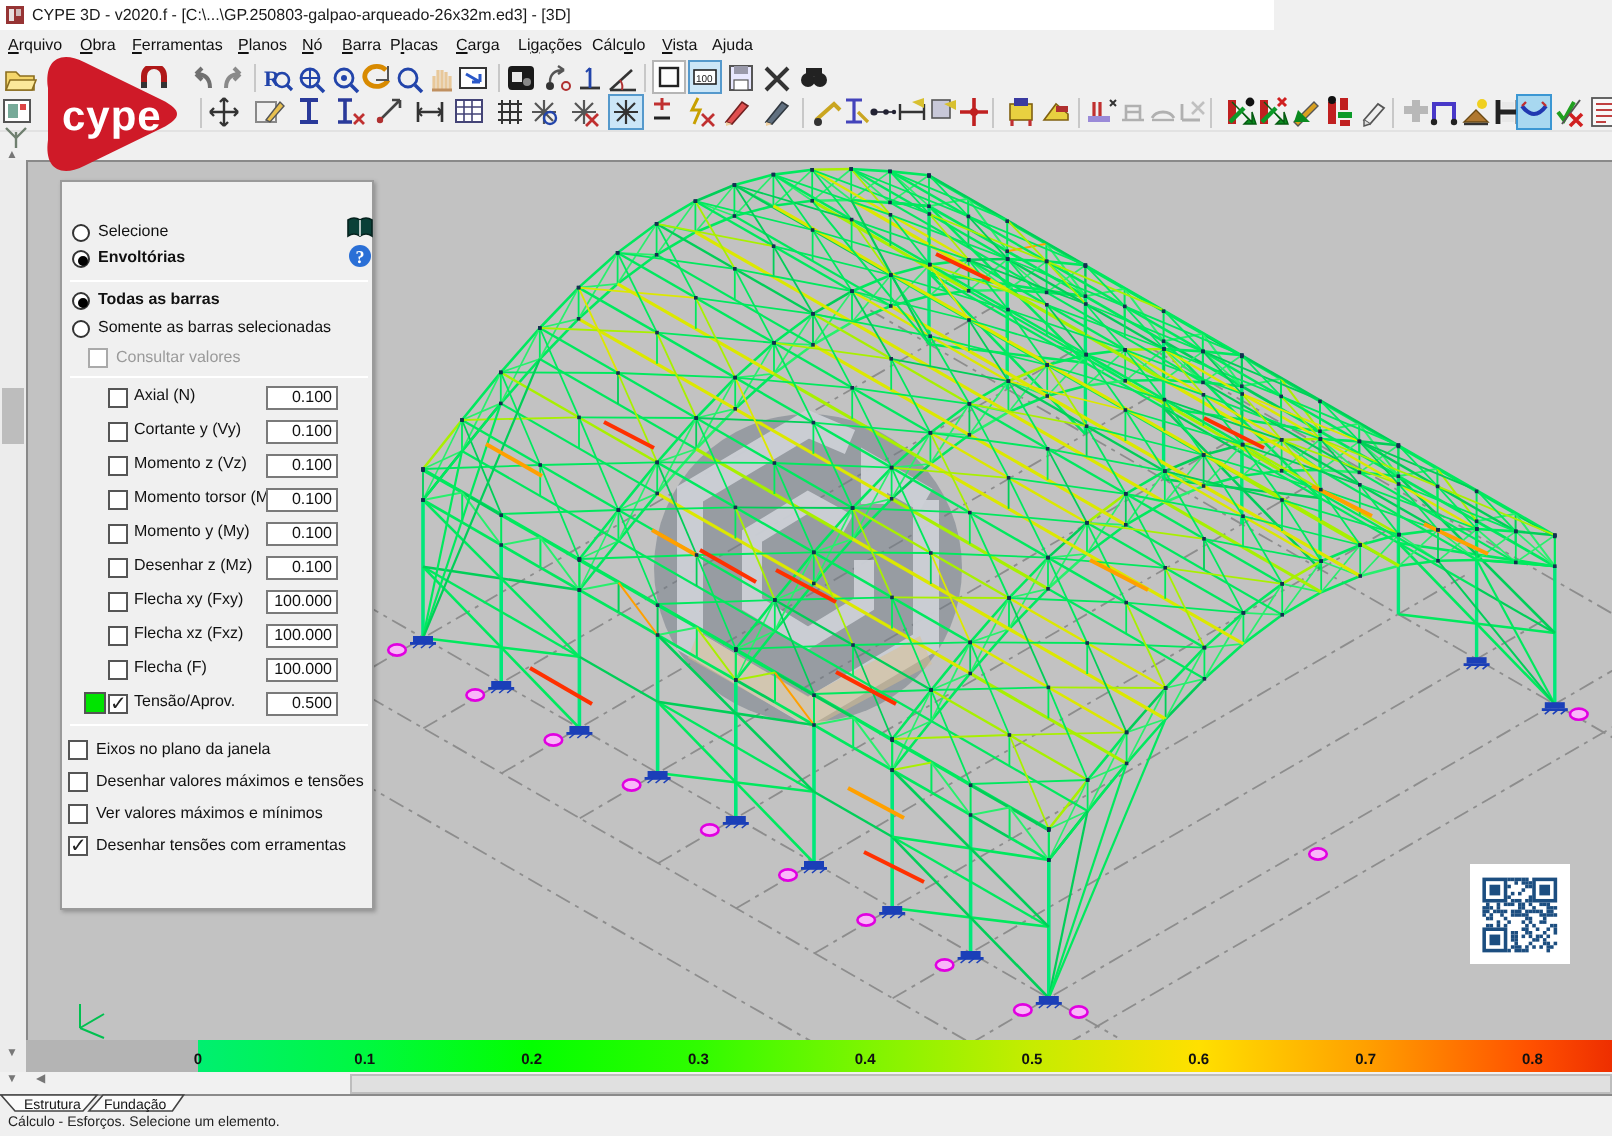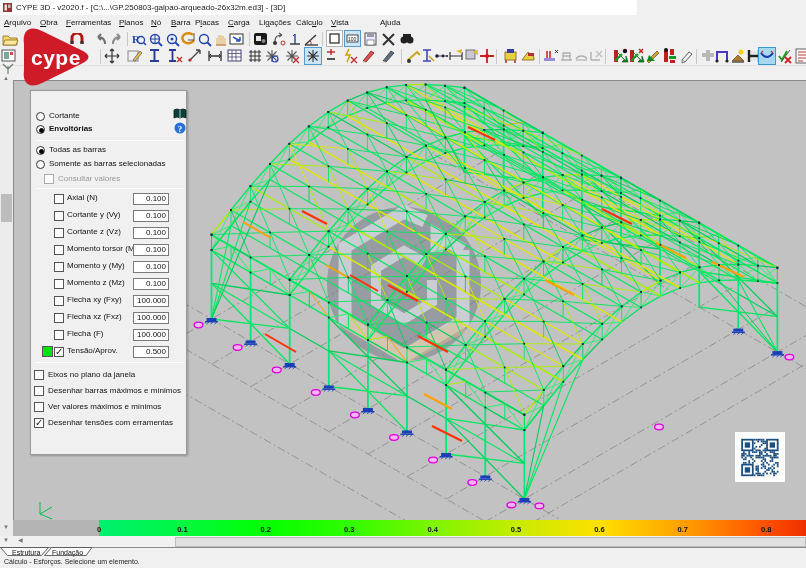--- a/index.html
+++ b/index.html
@@ -1526,21 +1526,21 @@
  <i style="left:40px"><u>O</u>bra</i>
  <i style="left:66px"><u>F</u>erramentas</i>
  <i style="left:119px"><u>P</u>lanos</i>
  <i style="left:151px"><u>N</u>ó</i>
  <i style="left:171px"><u>B</u>arra</i>
  <i style="left:195px">P<u>l</u>acas</i>
  <i style="left:228px"><u>C</u>arga</i>
  <i style="left:259px">Li<u>g</u>ações</i>
  <i style="left:296px">Cálc<u>u</u>lo</i>
  <i style="left:331px"><u>V</u>ista</i>
- <i style="left:380px">Ajuda</i>
+ <i style="left:356px">Ajuda</i>
 </div>
 
 <div class="abs" id="tb1">
     <svg class="abs" style="left:2px;top:3px" width="17" height="13">
       <path d="M1 3 L6 3 L8 5 L15 5 L15 12 L1 12 Z" fill="#f5d66b" stroke="#8a6d1f" stroke-width="0.8"></path>
       <path d="M3 7 L16 7 L14 12 L1 12 Z" fill="#fbe89a" stroke="#8a6d1f" stroke-width="0.8"></path>
     </svg>
 <svg class="abs" style="left:70px;top:3px" width="14" height="13">
       <path d="M2 11 L2 5 A5 5 0 0 1 12 5 L12 11" fill="none" stroke="#b01818" stroke-width="3"></path>
       <rect x="0.5" y="8" width="3" height="3" fill="#333"></rect>
@@ -1826,75 +1826,75 @@
  <div class="arr abs" style="left:3px;top:444px">▼</div>
 </div>
 
 <svg class="abs" style="left:21px;top:25px" width="70" height="64" viewBox="0 0 70 64">
  <path d="M3 19 C1 5 9 0 21 6 L60 25 C70 30 70 34 60 39 L21 58 C9 64 1 59 3 45 Z" fill="#cf1a28"></path>
  <text x="10" y="40" font-family="Liberation Sans,sans-serif" font-size="21" font-weight="bold" fill="#fff" letter-spacing="0.5">cype</text>
 </svg>
 
 <div class="abs" id="dlg">
  <div class="radio" style="left:5px;top:21px"></div>
-    <div class="lbl" style="left:18px;top:20px">Cortante</div>
+    <div class="lbl" style="left:18px;top:20px">Selecione</div>
  <svg class="abs" style="left:142px;top:17px" width="14" height="12">
       <path d="M1 2 Q4 0 7 2 Q10 0 13 2 L13 10 Q10 8 7 10 Q4 8 1 10 Z" fill="#0a4038" stroke="#06221e" stroke-width="0.8"></path>
       <line x1="7" y1="2" x2="7" y2="10" stroke="#fff" stroke-width="0.7"></line>
     </svg>
  <div class="radio on" style="left:5px;top:34px"></div>
     <div class="lbl" style="left:18px;top:33px;font-weight:bold">Envoltórias</div>
  <svg class="abs" style="left:143px;top:31px" width="12" height="12">
       <circle cx="6" cy="6" r="5.5" fill="#2a6fd6"></circle>
       <text x="6" y="9.5" text-anchor="middle" font-size="9" font-weight="bold" fill="#fff" font-family="Liberation Serif,serif">?</text>
     </svg>
  <div class="sep" style="top:49px"></div>
  <div class="radio on" style="left:5px;top:55px"></div>
-    <div class="lbl" style="left:18px;top:54px;font-weight:normal">Todas as barras</div>
+    <div class="lbl" style="left:18px;top:54px;font-weight:bold">Todas as barras</div>
  <div class="radio" style="left:5px;top:69px"></div>
     <div class="lbl" style="left:18px;top:68px">Somente as barras selecionadas</div>
  <div class="chk dis" style="left:13px;top:83px"></div>
     <div class="lbl" style="left:27px;top:83px;color:#9a9a9a">Consultar valores</div>
  <div class="sep" style="top:97px"></div>
  <div class="chk" style="left:23px;top:103px"></div>
 <div class="lbl" style="left:36px;top:102px">Axial (N)</div>
 <div class="inp" style="top:102px">0.100</div>
 <div class="chk" style="left:23px;top:120px"></div>
 <div class="lbl" style="left:36px;top:119px">Cortante y (Vy)</div>
 <div class="inp" style="top:119px">0.100</div>
 <div class="chk" style="left:23px;top:137px"></div>
-<div class="lbl" style="left:36px;top:136px">Cortante z (Vz)</div>
+<div class="lbl" style="left:36px;top:136px">Momento z (Vz)</div>
 <div class="inp" style="top:136px">0.100</div>
 <div class="chk" style="left:23px;top:154px"></div>
 <div class="lbl" style="left:36px;top:153px">Momento torsor (Mt)</div>
 <div class="inp" style="top:153px">0.100</div>
 <div class="chk" style="left:23px;top:171px"></div>
 <div class="lbl" style="left:36px;top:170px">Momento y (My)</div>
 <div class="inp" style="top:170px">0.100</div>
 <div class="chk" style="left:23px;top:188px"></div>
-<div class="lbl" style="left:36px;top:187px">Momento z (Mz)</div>
+<div class="lbl" style="left:36px;top:187px">Desenhar z (Mz)</div>
 <div class="inp" style="top:187px">0.100</div>
 <div class="chk" style="left:23px;top:205px"></div>
 <div class="lbl" style="left:36px;top:204px">Flecha xy (Fxy)</div>
 <div class="inp" style="top:204px">100.000</div>
 <div class="chk" style="left:23px;top:222px"></div>
 <div class="lbl" style="left:36px;top:221px">Flecha xz (Fxz)</div>
 <div class="inp" style="top:221px">100.000</div>
 <div class="chk" style="left:23px;top:239px"></div>
 <div class="lbl" style="left:36px;top:238px">Flecha (F)</div>
 <div class="inp" style="top:238px">100.000</div>
 <div class="abs" style="left:11px;top:255px;width:11px;height:11px;background:#00e400;border:1px solid #555"></div>
 <div class="chk on" style="left:23px;top:256px"></div>
 <div class="lbl" style="left:36px;top:255px">Tensão/Aprov.</div>
 <div class="inp" style="top:255px">0.500</div>
  <div class="sep" style="top:271px"></div>
  <div class="chk" style="left:3px;top:279px"></div>
 <div class="lbl" style="left:17px;top:279px">Eixos no plano da janela</div>
 <div class="chk" style="left:3px;top:295px"></div>
-<div class="lbl" style="left:17px;top:295px">Desenhar barras máximos e mínimos</div>
+<div class="lbl" style="left:17px;top:295px">Desenhar valores máximos e tensões</div>
 <div class="chk" style="left:3px;top:311px"></div>
 <div class="lbl" style="left:17px;top:311px">Ver valores máximos e mínimos</div>
 <div class="chk on" style="left:3px;top:327px"></div>
 <div class="lbl" style="left:17px;top:327px">Desenhar tensões com erramentas</div>
 </div>
 
 <div class="abs" id="bsb">
  <div class="arr abs" style="left:3px;top:1px">▼</div>
  <div class="arr abs" style="left:18px;top:1px">◀</div>
  <div class="thumb"></div>

